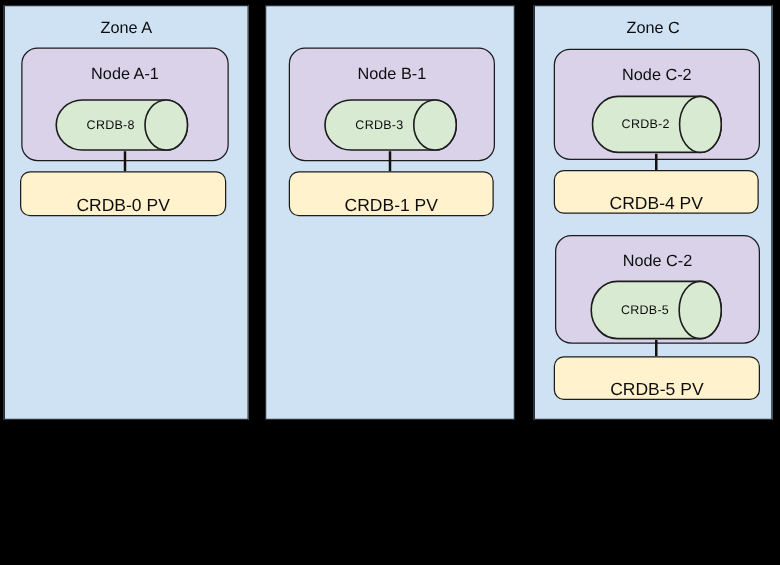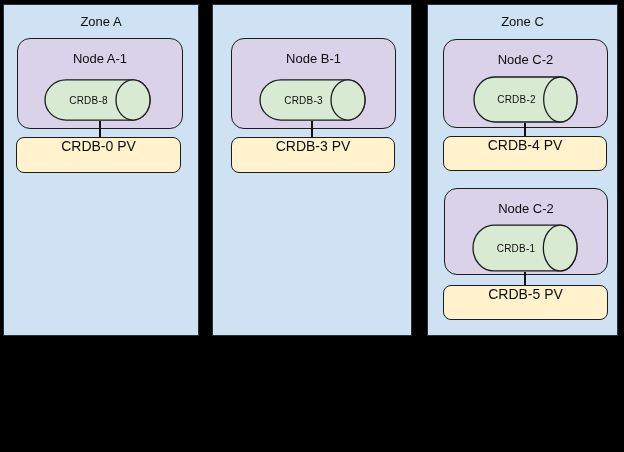--- a/index.html
+++ b/index.html
@@ -79,21 +79,21 @@
     width: 2px;
     background: var(--line-color, #111);
   }
   .pv {
     position: absolute;
     background: var(--pv-fill, #fff2cc);
     border: 1.3px solid var(--shape-border, #1c1c1c);
     border-radius: 8px;
     box-sizing: border-box;
     display: flex;
-    align-items: flex-start;
+    align-items: flex-end;
     justify-content: center;
     font-size: 14px;
   }
 </style>
 </head>
 <body>
 
 <div id="canvas">
 
   <div class="zone" style="left:3px;width:196px">
@@ -128,21 +128,21 @@
       <svg viewBox="0 0 107 44" preserveAspectRatio="none">
         <path d="M 22 1 L 89 1 A 17 21 0 0 1 89 43 L 22 43 A 21 21 0 0 1 22 1 Z"></path>
         <ellipse cx="89" cy="22" rx="17" ry="21"></ellipse>
       </svg>
       <div class="cyl-label">CRDB-3</div>
     </div>
 
     <div class="connector" style="left:98px;top:116px;height:16px"></div>
 
     <div class="pv" style="left:18px;top:132px;width:164px;height:36px">
-      <span>CRDB-3 PV</span>
+      <span>CRDB-1 PV</span>
     </div>
 
   </div>
 
   <div class="zone" style="left:427px;width:191px">
     <div class="zone-label">Zone C</div>
 
     <div class="node" style="left:15px;top:34px;width:165px;height:89px">
       <div class="node-label">Node C-2</div>
     </div>
@@ -163,21 +163,21 @@
 
     <div class="node" style="left:16px;top:183px;width:164px;height:87px">
       <div class="node-label">Node C-2</div>
     </div>
 
     <div class="cyl-wrap" style="left:44px;top:219px;width:106px;height:48px">
       <svg viewBox="0 0 107 44" preserveAspectRatio="none">
         <path d="M 22 1 L 89 1 A 17 21 0 0 1 89 43 L 22 43 A 21 21 0 0 1 22 1 Z"></path>
         <ellipse cx="89" cy="22" rx="17" ry="21"></ellipse>
       </svg>
-      <div class="cyl-label">CRDB-1</div>
+      <div class="cyl-label">CRDB-5</div>
     </div>
 
     <div class="connector" style="left:96px;top:267px;height:13px"></div>
 
     <div class="pv" style="left:15px;top:280px;width:165px;height:35px">
       <span>CRDB-5 PV</span>
     </div>
   </div>
 
 </div>

